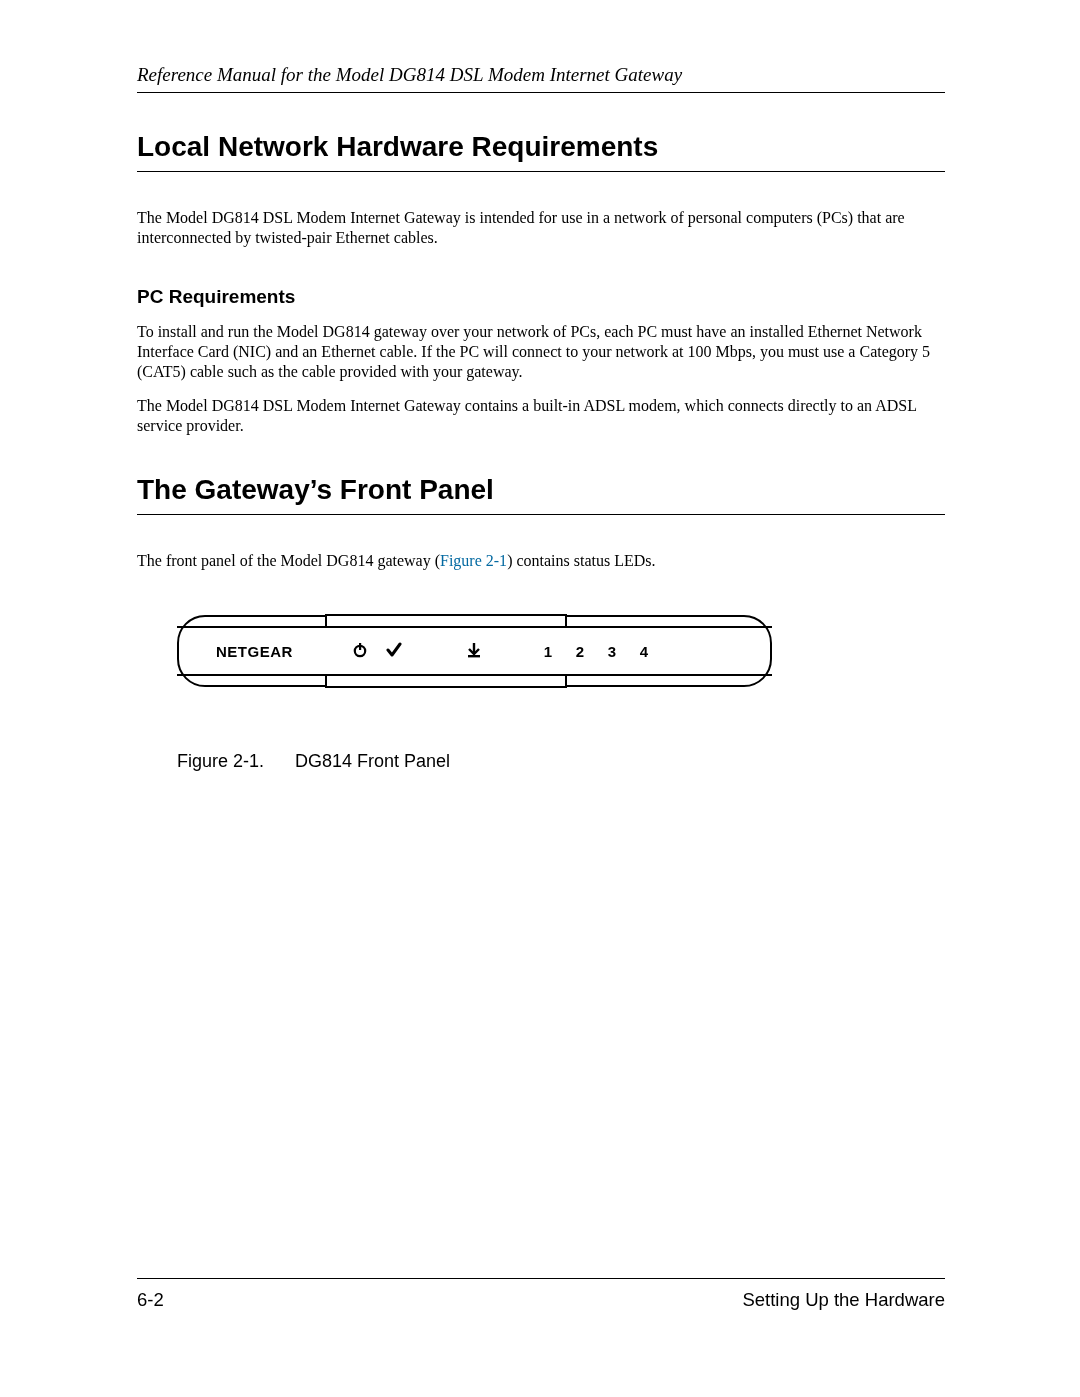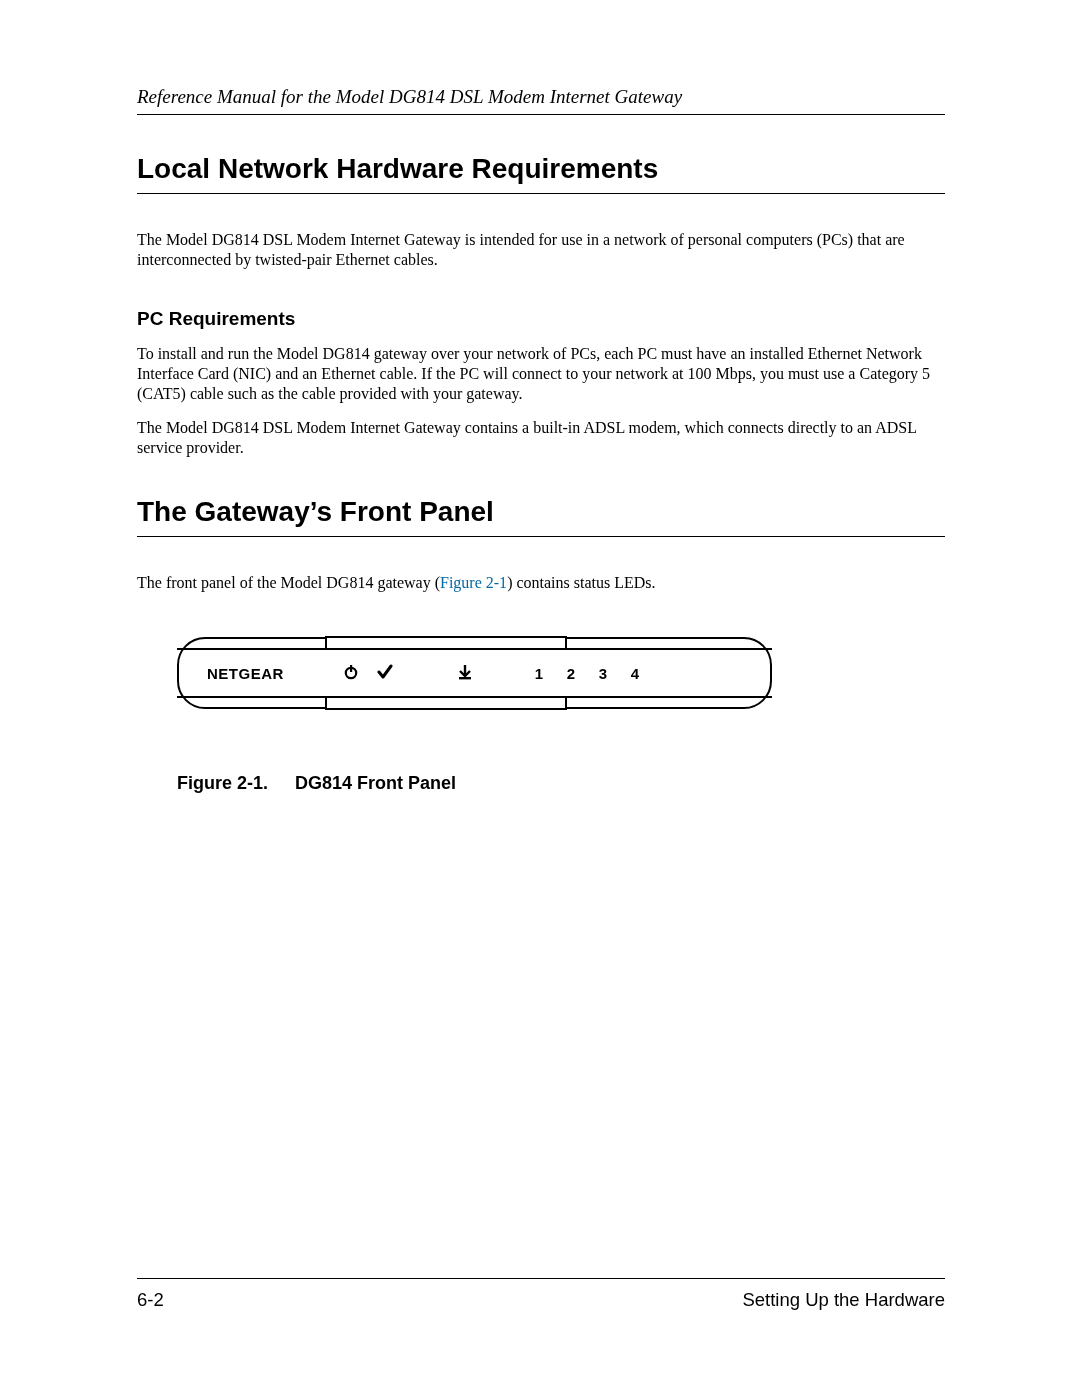--- a/index.html
+++ b/index.html
@@ -5,21 +5,21 @@
     * { margin: 0; padding: 0; box-sizing: border-box; }
     body {
       width: 1080px;
       height: 1397px;
       background: #fff;
       font-family: 'Times New Roman', Times, serif;
       color: #000;
       position: relative;
     }
     .page {
-      padding: 86px 135px 0 137px;
+      padding: 64px 135px 0 137px;
     }
     .running-header {
       font-style: italic;
       font-size: 19px;
       padding-bottom: 6px;
       border-bottom: 1.5px solid #000;
     }
     .h1 {
       font-family: Arial, Helvetica, sans-serif;
       font-weight: bold;
@@ -74,30 +74,30 @@
       position: absolute;
       left: 0; right: 0; top: 11px; bottom: 11px;
       border-top: 2px solid #000;
       border-bottom: 2px solid #000;
       display: flex;
       align-items: center;
       font-family: Arial, Helvetica, sans-serif;
       font-weight: bold;
       font-size: 15px;
     }
-    .brand { margin-left: 30px; letter-spacing: 0.5px; font-size: 15px; text-align: center; }
+    .brand { margin-left: 39px; letter-spacing: 0.5px; font-size: 15px; text-align: center; }
     .ico { display: inline-block; text-align: center; }
     .ico.power { margin-left: 58px; width: 18px; }
     .ico.check { margin-left: 16px; width: 18px; }
     .ico.dsl   { margin-left: 62px; width: 18px; }
     .ports { margin-left: 60px; display: flex; gap: 22px; }
     .port { width: 10px; text-align: center; }
     .figure-caption {
       font-family: Arial, Helvetica, sans-serif;
-      font-weight: bold;
+      font-weight: normal;
       font-size: 18px;
       margin-top: 64px;
     }
     .fig-num { display: inline-block; width: 118px; }
     .footer {
       position: absolute;
       left: 137px; right: 135px;
       bottom: 86px;
       border-top: 1.5px solid #000;
       padding-top: 10px;

